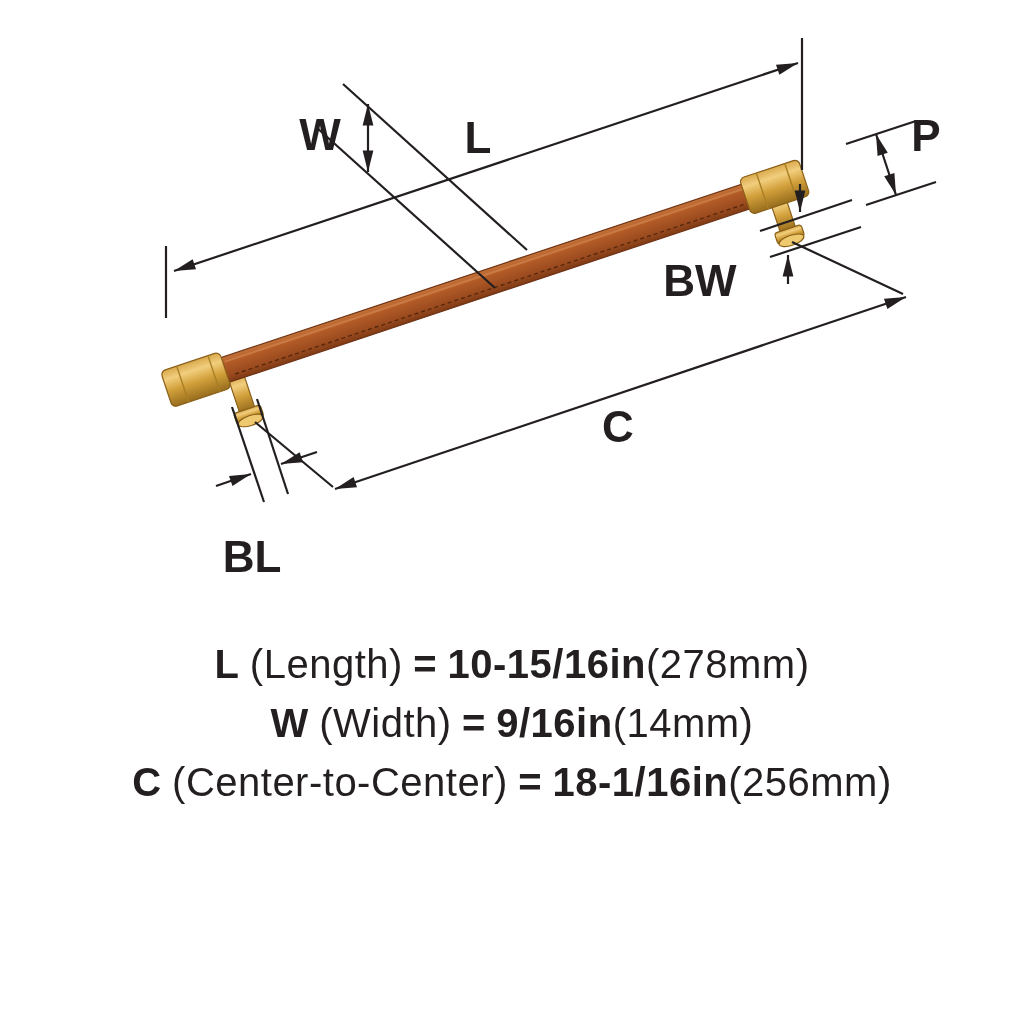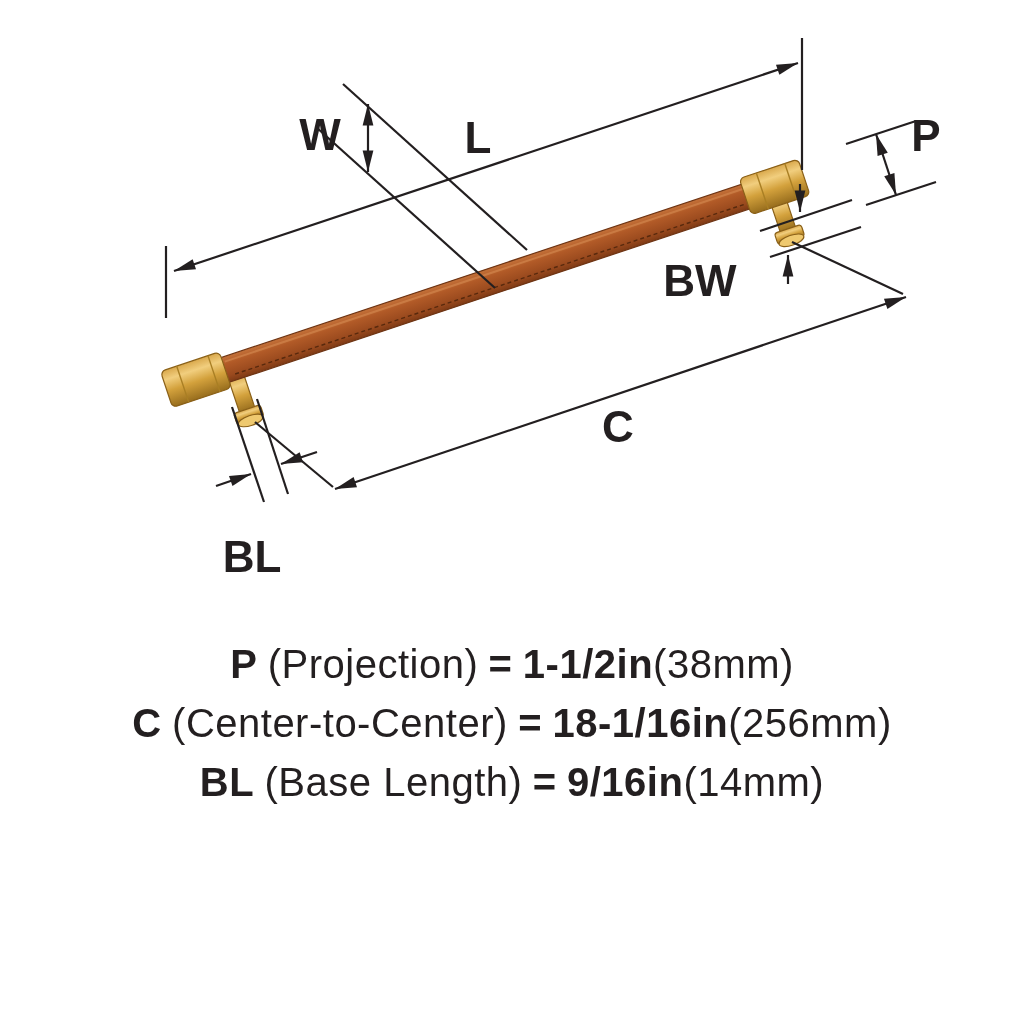--- a/index.html
+++ b/index.html
@@ -117,29 +117,29 @@
 
     <line class="dim" x1="232" y1="407" x2="264" y2="502"></line>
     <line class="dim" x1="257" y1="399" x2="288" y2="494"></line>
     <line class="dim" x1="216" y1="486" x2="251" y2="474" marker-end="url(#ah)"></line>
     <line class="dim" x1="317" y1="452" x2="281" y2="464" marker-end="url(#ah)"></line>
     <text class="dim-label" x="252" y="572">BL</text>
   </svg>
 
   <div class="legend">
 
-
+    <div class="legend-row">
+      <span class="sym">L</span><span class="nm">(Length)</span><span class="eq">=</span><span class="val">10-15/16in</span><span class="met">(278mm)</span>
+    </div>
 
     <div class="legend-row">
-      <span class="sym">P</span><span class="nm">(Projection)</span><span class="eq">=</span><span class="val">1-1/2in</span><span class="met">(38mm)</span>
+      <span class="sym">W</span><span class="nm">(Width)</span><span class="eq">=</span><span class="val">9/16in</span><span class="met">(14mm)</span>
     </div>
+
 
     <div class="legend-row">
       <span class="sym">C</span><span class="nm">(Center-to-Center)</span><span class="eq">=</span><span class="val">18-1/16in</span><span class="met">(256mm)</span>
     </div>
 
-    <div class="legend-row">
-      <span class="sym">BL</span><span class="nm">(Base Length)</span><span class="eq">=</span><span class="val">9/16in</span><span class="met">(14mm)</span>
-    </div>
 
 
   </div>
 </div>
 
 </body></html>

